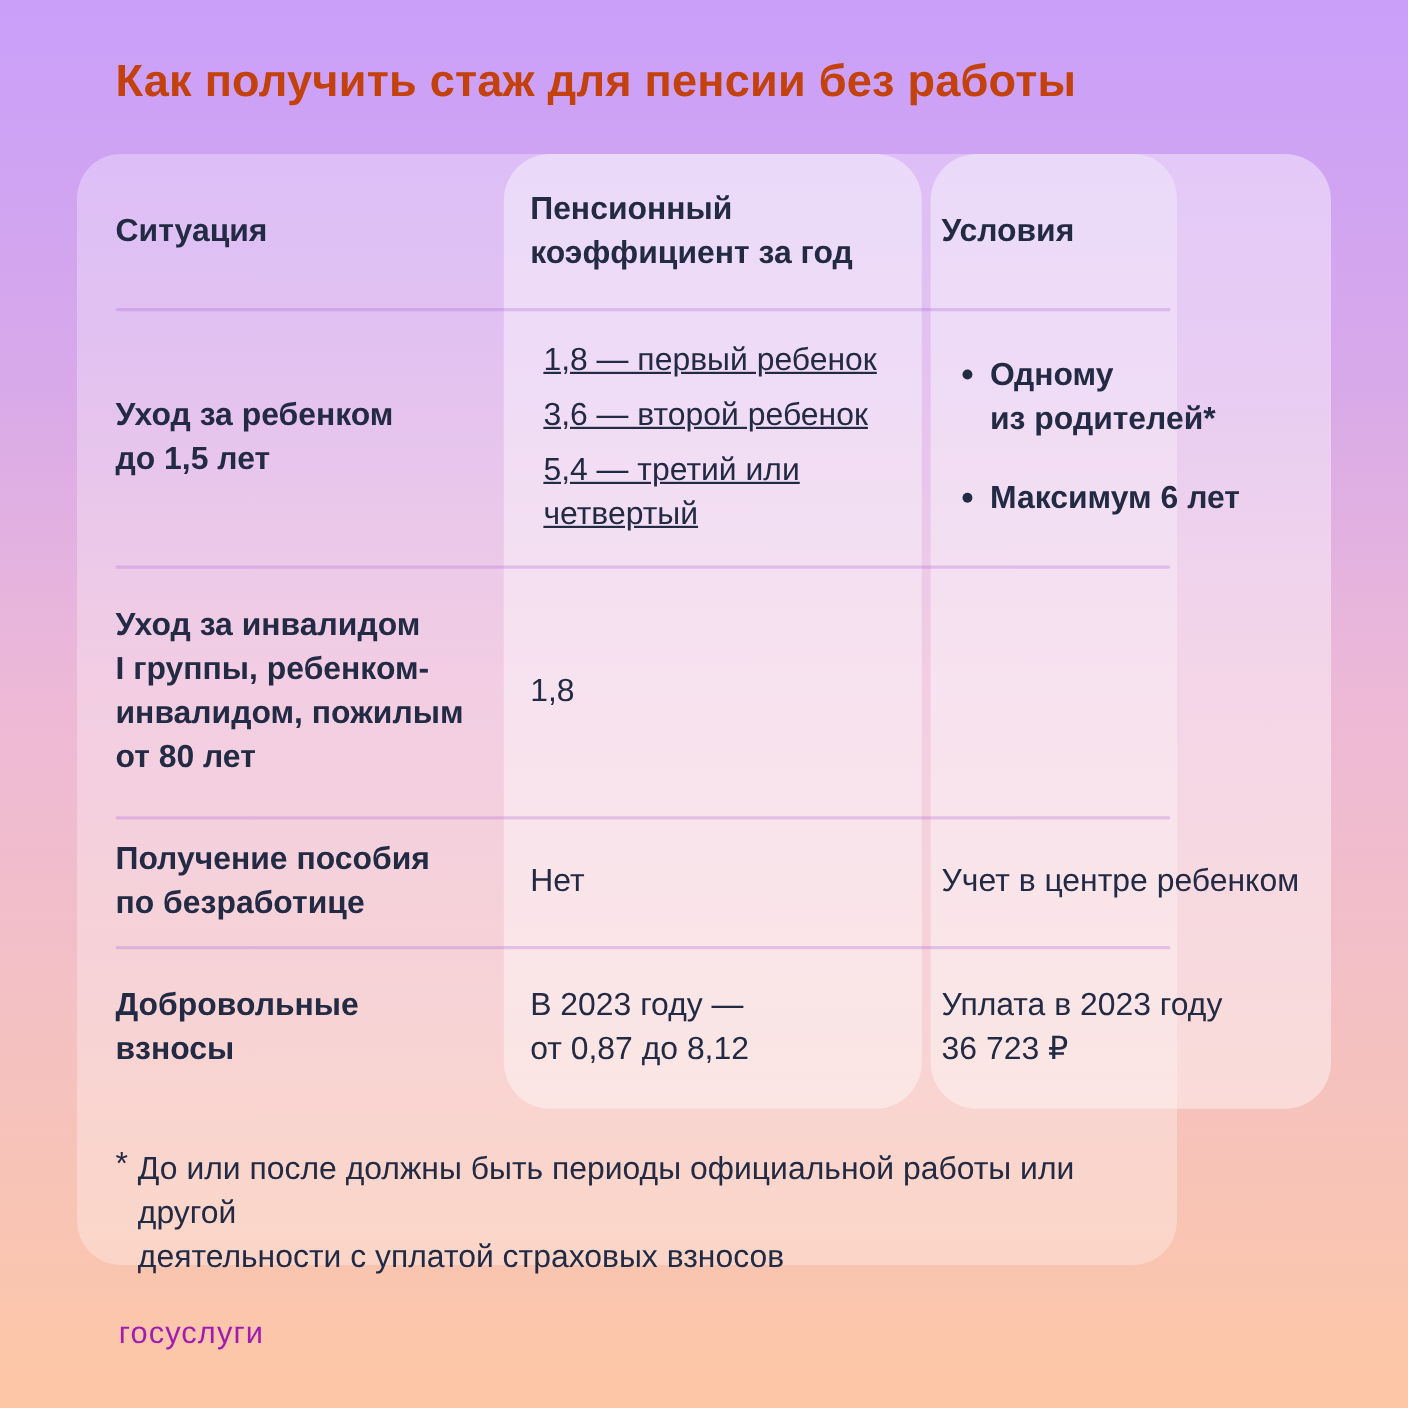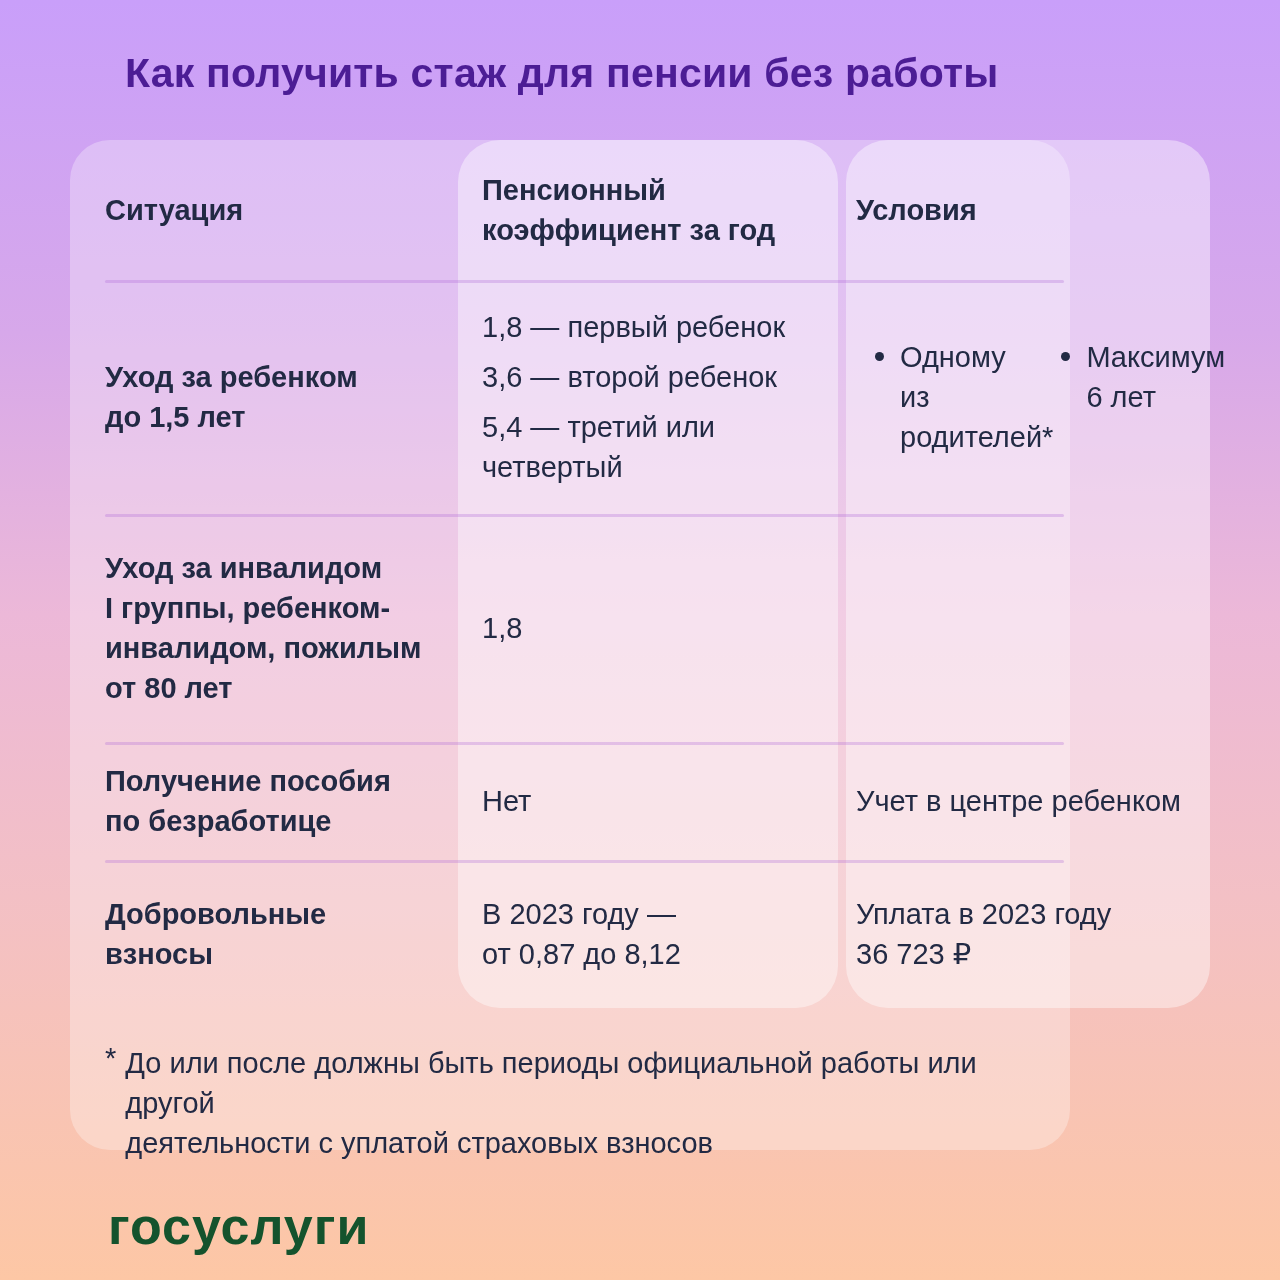--- a/index.html
+++ b/index.html
@@ -4,23 +4,22 @@
 <style>
   html,body{margin:0;padding:0;}
   body{
     width:1280px;height:1280px;position:relative;overflow:hidden;
     background:linear-gradient(180deg,#c99ffa 0%,#d7a8ea 26%,#ecb8d8 48%,#f3c0c5 70%,#fdc7a5 100%);
     font-family:"Liberation Sans","DejaVu Sans",sans-serif;
     color:#222a44;
   }
   .page-title{
     position:absolute;left:105px;top:50px;
-    font-size:41px;font-weight:bold;color:#4c1d95;letter-spacing:.2px;
+    font-size:41px;font-weight:bold;color:#c2410c;letter-spacing:.2px;
     white-space:pre-line;
-    margin-left:20px;
   }
   .card{
     position:absolute;left:70px;top:140px;width:1000px;height:1010px;
     background:rgba(255,255,255,0.30);border-radius:40px;
   }
   .pill{
     position:absolute;top:0;height:868px;
     background:rgba(255,255,255,0.42);border-radius:42px;
   }
   .pill.coef{left:388px;width:380px;}
@@ -38,36 +37,36 @@
   .cell{
     display:flex;flex-direction:column;justify-content:center;
     font-size:29px;line-height:40px;white-space:pre-line;
     box-sizing:border-box;
   }
   .ca{grid-column:1;padding-left:35px;padding-right:10px;font-weight:bold;}
   .cb{grid-column:2;padding-left:24px;padding-right:10px;}
   .cc{grid-column:4;padding-left:10px;padding-right:6px;border-radius:22px;}
   .hdr{font-weight:bold;}
   .r1{grid-row:1}.r2{grid-row:2}.r3{grid-row:3}.r4{grid-row:4}.r5{grid-row:5}
-  .coef-item{margin:5px 0;}
-  .blist{display:flex;flex-direction:row;gap:8px;padding-left:19px;}
+  .coef-item{margin:5px 12px;text-decoration:underline;}
+  .blist{display:flex;flex-direction:column;gap:32px;padding-left:19px;font-weight:bold;}
   .bitem{position:relative;padding-left:25px;}
   .bitem::before{
     content:"";position:absolute;left:0;top:15px;width:9px;height:9px;
     border-radius:50%;background:#222a44;
   }
   .footnote{
     position:absolute;left:35px;top:903px;display:flex;
     font-size:29px;line-height:40px;
   }
   .fmark{font-weight:normal;margin-right:9px;transform:translateY(-5px);}
   .ftext{white-space:pre-line;}
   .logo{
     position:absolute;left:108px;top:1196px;
-    font-size:52px;font-weight:bold;color:#14532d;letter-spacing:1px;
+    font-size:28px;font-weight:normal;color:#a21caf;letter-spacing:1px;
   }
 </style>
 </head>
 <body>
 
 <div class="page-title">Как получить стаж для пенсии без работы</div>
 
 <div class="card">
 
   <div class="pill coef"></div>

